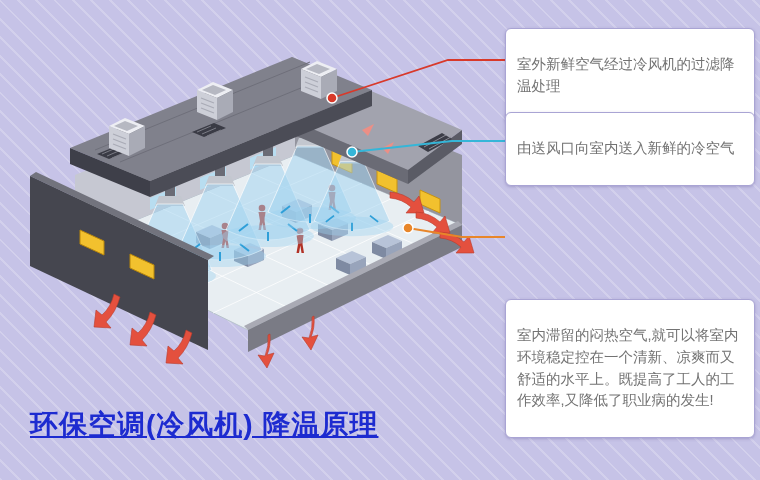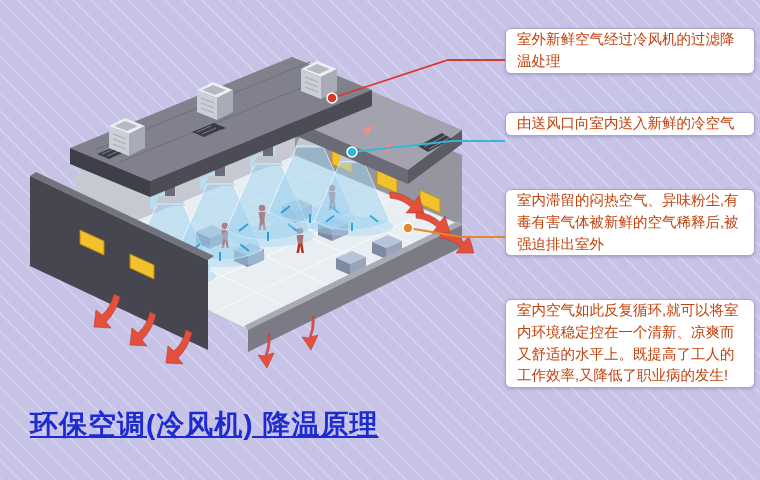--- a/index.html
+++ b/index.html
@@ -7,21 +7,21 @@
   .page{
     position:relative;width:760px;height:480px;
     background-color:#c6c3e7;
     background-image:repeating-linear-gradient(45deg, rgba(255,255,255,.22) 0px, rgba(255,255,255,.22) 2px, rgba(255,255,255,0) 2px, rgba(255,255,255,0) 13px);
   }
   .scene{position:absolute;left:0;top:0;width:760px;height:480px;z-index:1;}
   .callout{
     position:absolute;left:505px;width:226px;z-index:2;
     background:#ffffff;border:1px solid #a9a4d4;border-radius:6px;
     box-shadow:0 1px 3px rgba(80,70,140,.3);
-    padding:0 11px;color:#c2410c;font-size:14.5px;line-height:1.5;
+    padding:25px 11px;color:#737373;font-size:14.5px;line-height:1.5;
   }
   .callout p{margin:0;}
   #callout-1{top:28px;}
   #callout-2{top:112px;}
   #callout-3{top:189px;}
   #callout-4{top:299px;}
   .title{
     position:absolute;left:30px;bottom:36px;z-index:2;
     font-size:28px;font-weight:bold;color:#1d2bd0;letter-spacing:1px;text-decoration:underline;
   }
@@ -251,21 +251,18 @@
       <circle cx="408" cy="228" r="5" fill="#e8862a" stroke="#ffffff" stroke-width="1.5"></circle>
     </g>
   </svg>
 
   <div class="callout" id="callout-1">
     <p>室外新鲜空气经过冷风机的过滤降温处理</p>
   </div>
   <div class="callout" id="callout-2">
     <p>由送风口向室内送入新鲜的冷空气</p>
   </div>
-  <div class="callout" id="callout-3">
-    <p>室内滞留的闷热空气、异味粉尘,有毒有害气体被新鲜的空气稀释后,被强迫排出室外</p>
-  </div>
   <div class="callout" id="callout-4">
-    <p>室内空气如此反复循环,就可以将室内环境稳定控在一个清新、凉爽而又舒适的水平上。既提高了工人的工作效率,又降低了职业病的发生!</p>
+    <p>室内滞留的闷热空气,就可以将室内环境稳定控在一个清新、凉爽而又舒适的水平上。既提高了工人的工作效率,又降低了职业病的发生!</p>
   </div>
 
   <div class="title">环保空调(冷风机) 降温原理</div>
 </div>
 
 </body></html>

